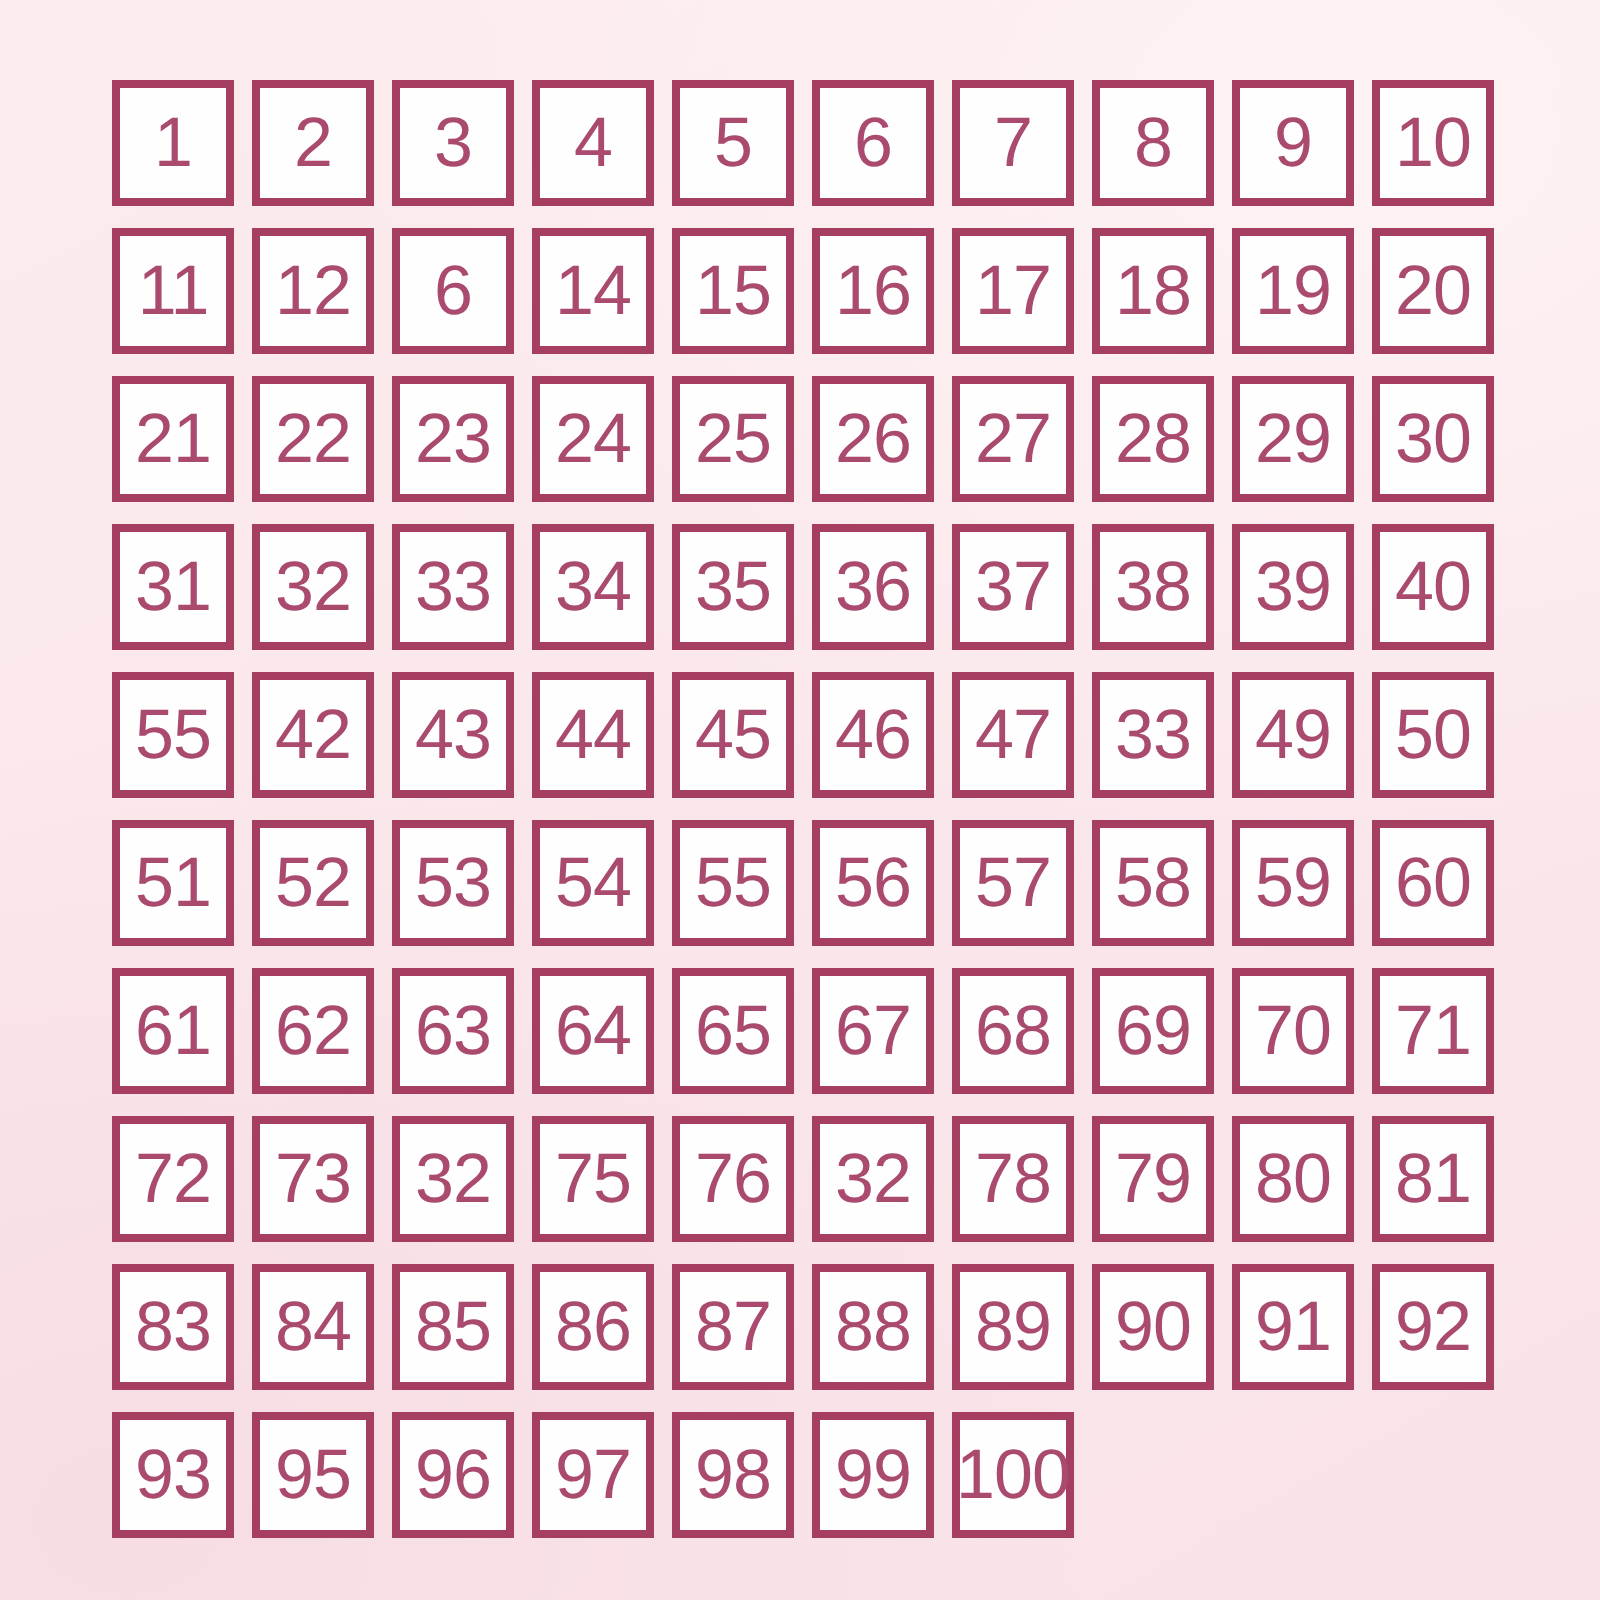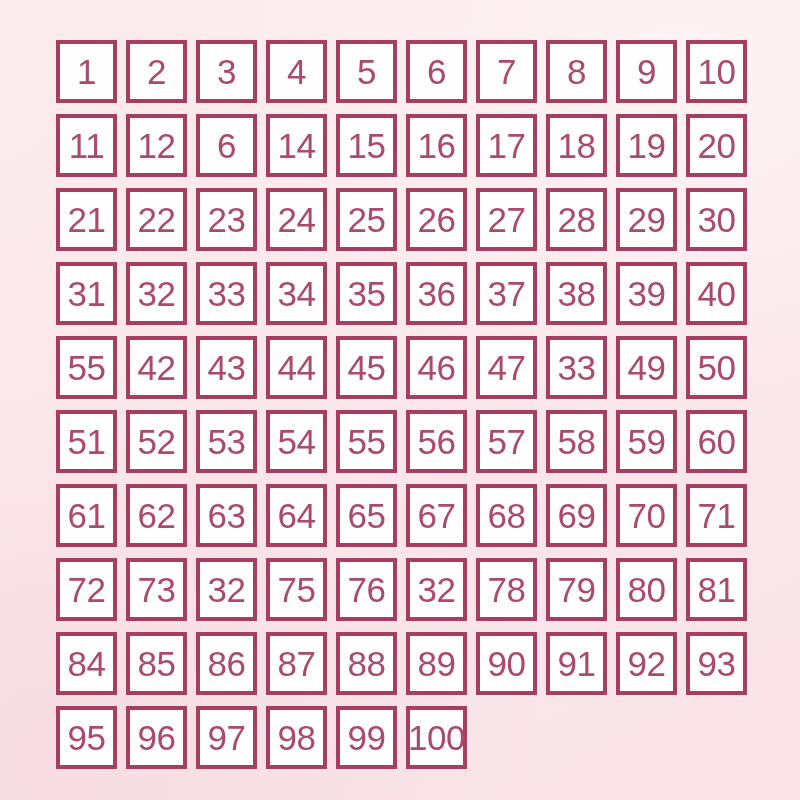--- a/index.html
+++ b/index.html
@@ -280,20 +280,23 @@
     <div class="cell">
       <span>79</span>
     </div>
     <div class="cell">
       <span>80</span>
     </div>
     <div class="cell">
       <span>81</span>
     </div>
     <div class="cell">
+      <span>83</span>
+    </div>
+    <div class="cell">
       <span>84</span>
     </div>
     <div class="cell">
       <span>85</span>
     </div>
     <div class="cell">
       <span>86</span>
     </div>
     <div class="cell">
       <span>87</span>

